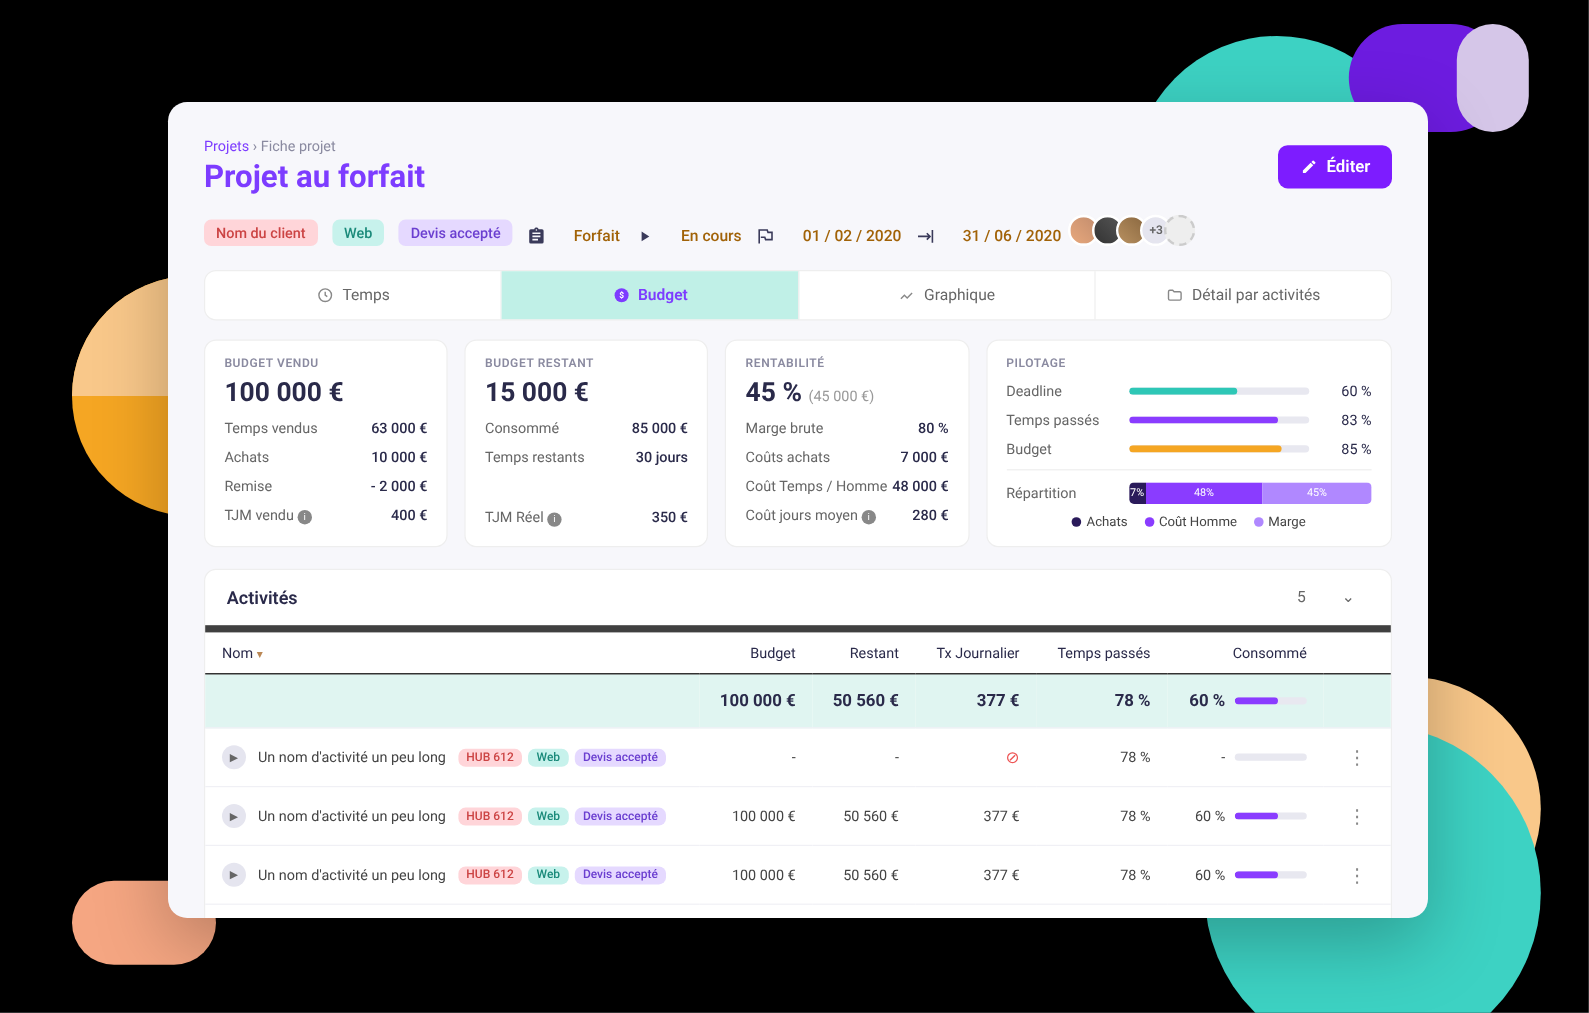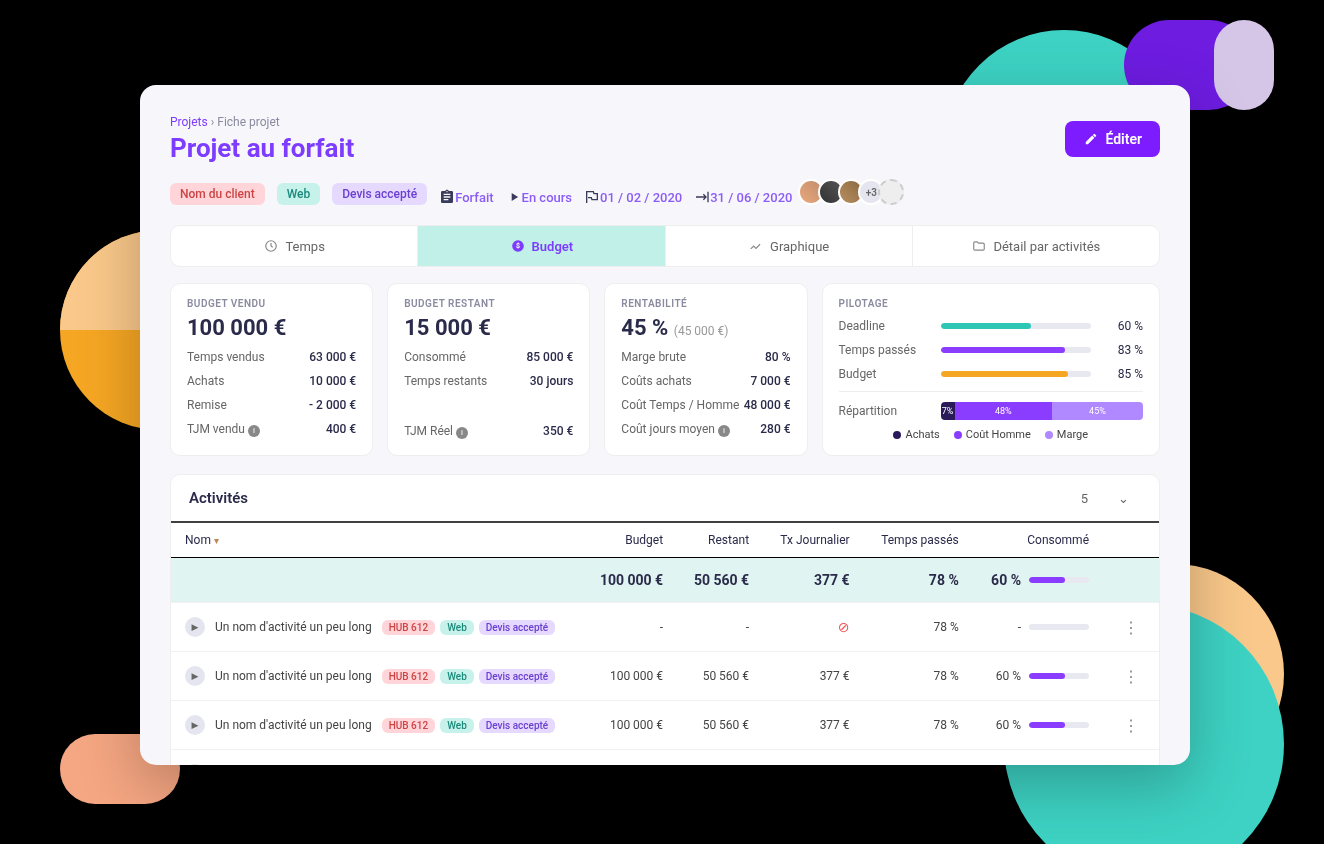--- a/index.html
+++ b/index.html
@@ -17,21 +17,21 @@
 .header{display:flex;justify-content:space-between;align-items:center}
 .crumbs{font-size:12px;color:#8a8aa0}
 .crumbs a{color:#7d3cff;text-decoration:none}
 h1{font-size:26px;color:#7d3cff;font-weight:700;margin-top:4px}
 .edit-btn{background:#7d1cff;color:#fff;border:none;border-radius:8px;padding:10px 18px;font-size:14px;font-weight:600;display:flex;align-items:center;gap:6px;cursor:pointer}
 .meta-row{display:flex;align-items:flex-end;gap:12px;margin-top:16px;flex-wrap:wrap}
 .chip{padding:4px 10px;border-radius:6px;font-size:12px;font-weight:500}
 .chip.pink{background:#ffd5d9;color:#c44}
 .chip.teal{background:#c7f2ec;color:#1a8a7a}
 .chip.purple{background:#e5d9ff;color:#6b3fd0}
-.meta-item{display:flex;align-items:center;gap:0;font-size:13px;color:#8b5cf6;font-weight:500}
+.meta-item{display:flex;align-items:center;gap:23px;font-size:13px;color:#a16207;font-weight:500}
 .ico{width:16px;height:16px;display:inline-flex;align-items:center;justify-content:center}
 .avatars{display:flex;align-items:center}
 .av{width:26px;height:26px;border-radius:50%;border:2px solid #fff;margin-left:-6px;background:#888}
 .av:nth-child(1){background:linear-gradient(45deg,#e8a87c,#c38d6e)}
 .av:nth-child(2){background:linear-gradient(45deg,#333,#555)}
 .av:nth-child(3){background:linear-gradient(45deg,#b89060,#8a6840)}
 .av:nth-child(4){background:#e5e5ef;color:#666;display:flex;align-items:center;justify-content:center;font-size:10px;font-weight:600}
 .av:nth-child(5){background:#eee;border:2px dashed #ccc}
 .tabs{display:flex;background:#fff;border-radius:10px;margin-top:20px;border:1px solid #eee}
 .tab{flex:1;text-align:left;padding:12px;font-size:13px;color:#666;display:flex;align-items:center;justify-content:center;gap:6px;cursor:pointer;border-right:1px solid #eee}
@@ -51,21 +51,21 @@
 .pilot-row .lbl{width:90px}
 .bar{flex:1;height:6px;background:#e8e8f0;border-radius:4px;position:relative;overflow:hidden}
 .bar .fill{height:100%;border-radius:4px}
 .pilot-row .pct{width:40px;text-align:right;color:#2a2a4a}
 .repart{height:18px;border-radius:4px;display:flex;overflow:hidden;flex:1;font-size:9px;color:#fff}
 .repart div{display:flex;align-items:center;justify-content:center}
 .legend{display:flex;gap:14px;justify-content:center;margin-top:8px;font-size:11px;color:#444}
 .legend span{display:flex;align-items:center;gap:4px}
 .dot{width:8px;height:8px;border-radius:50%}
 .activities{background:#fff;border:1px solid #eee;border-radius:10px;margin-top:18px}
-.act-head{display:flex;justify-content:space-between;padding:14px 18px;border-bottom:2px solid #404040}
+.act-head{display:flex;justify-content:space-between;padding:14px 18px;border-bottom:6px solid #404040}
 .act-head h3{font-size:15px;color:#2a2a4a;font-weight:600}
 .act-head .count{display:flex;align-items:center;gap:30px;font-size:13px;color:#666;padding-right:12px}
 table{width:100%;border-collapse:collapse;font-size:12px}
 th{text-align:right;padding:10px 14px;color:#2a2a4a;font-weight:400;border-bottom:1px solid #000000}
 th:first-child{text-align:left}
 tr.total td{background:#e0f5f1;font-weight:700;font-size:14px;color:#2a2a4a}
 td{padding:14px;text-align:right;color:#444;border-bottom:1px solid #f0f0f5}
 td:first-child{text-align:left}
 .name-cell{display:flex;align-items:center;gap:10px}
 .play{width:20px;height:20px;border-radius:50%;background:#e5e5ef;display:flex;align-items:center;justify-content:center;font-size:9px;color:#666;cursor:pointer}

